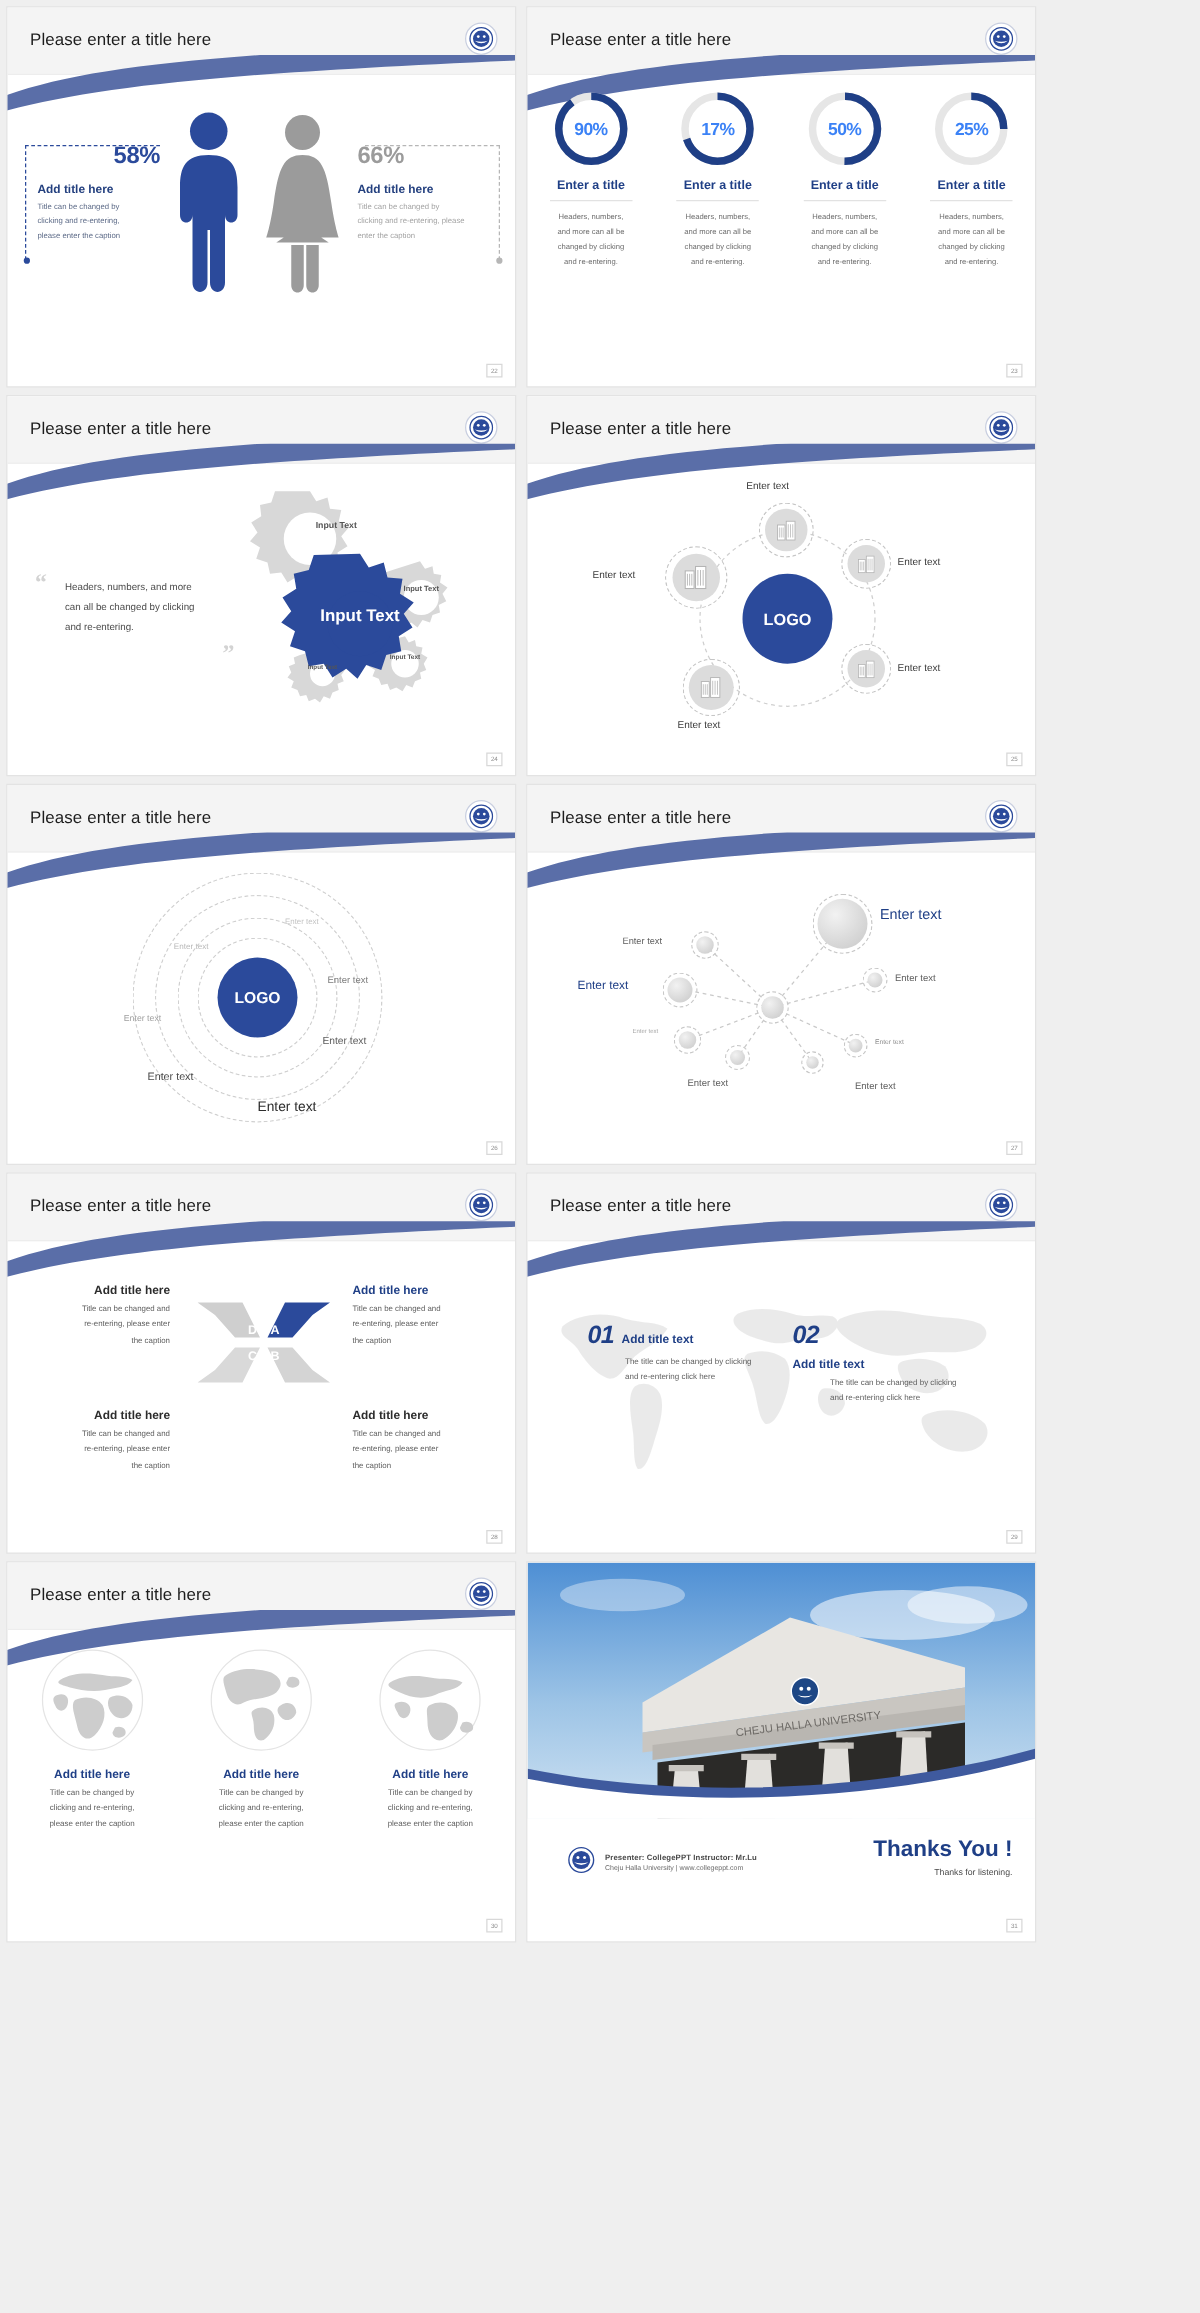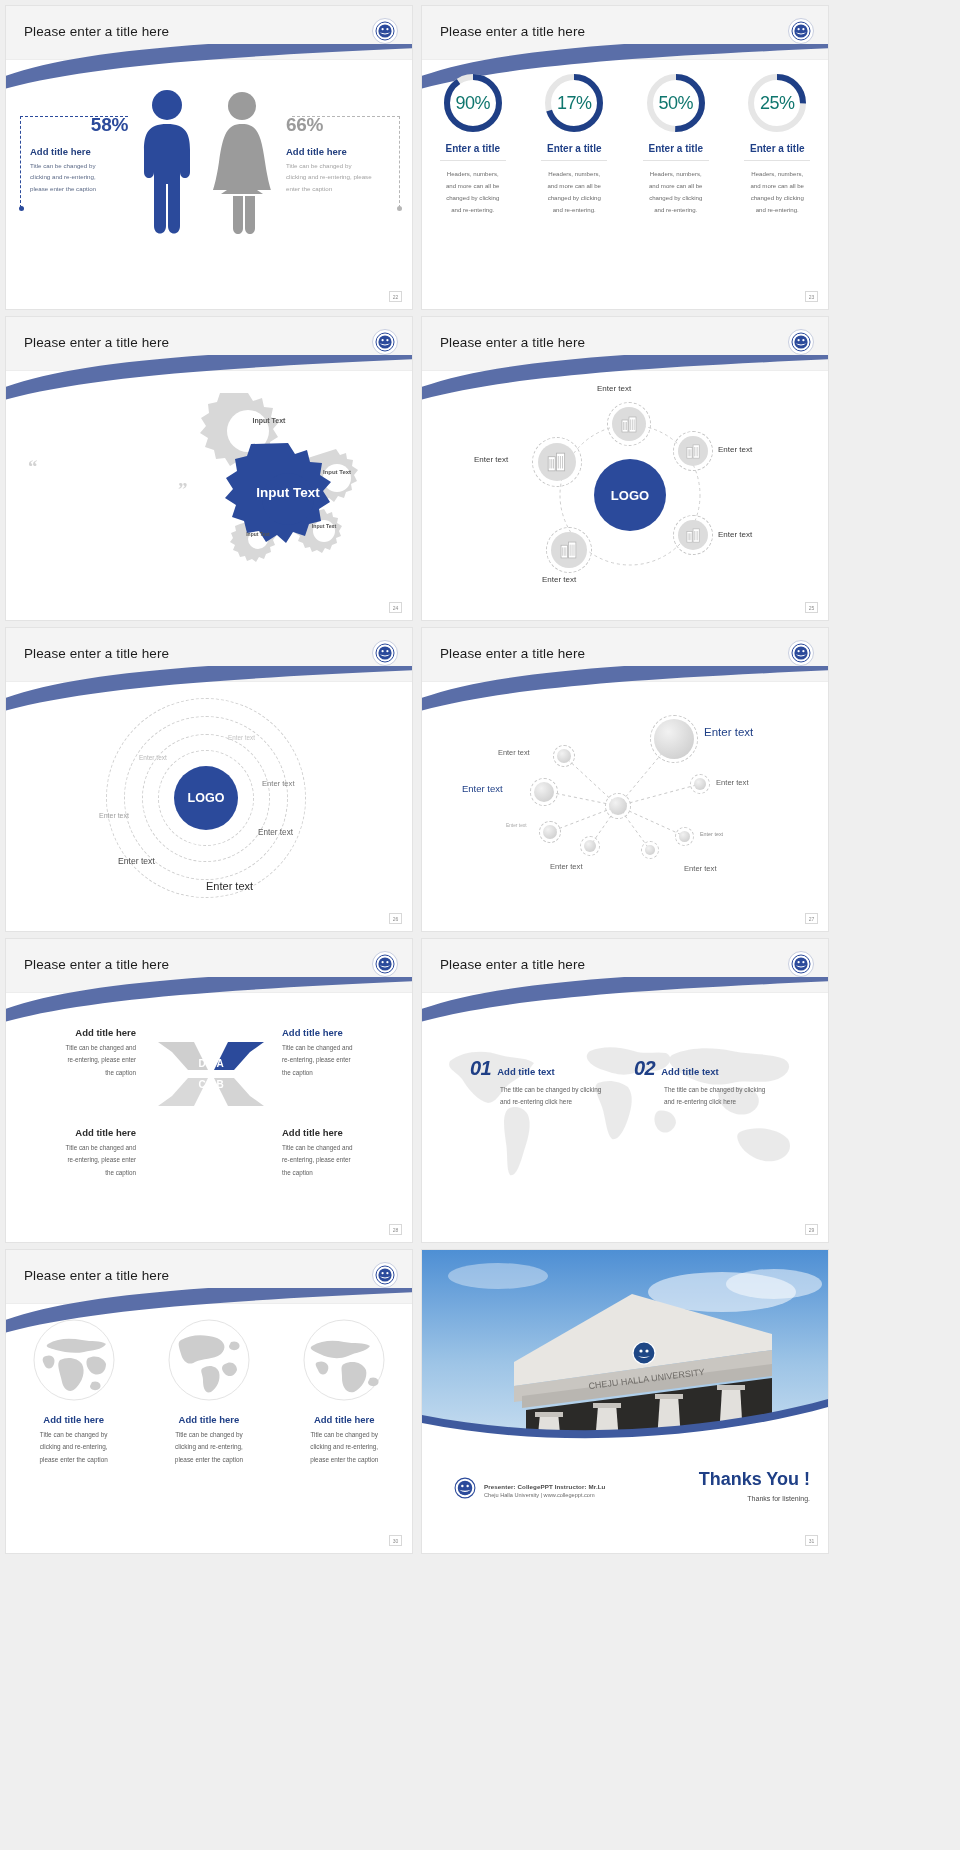--- a/index.html
+++ b/index.html
@@ -69,21 +69,21 @@
   .dashbox-l::after { content:''; position:absolute; left:-2.5px; bottom:-2.5px; width:5px;height:5px;border-radius:50%;background:#2b4a9b;}
   .dashbox-r { position:absolute; right:12px; top:48px; width:108px; height:92px;
                border-right:1px dashed #b6b6b6; border-top:1px dashed #b6b6b6; }
   .dashbox-r::after { content:''; position:absolute; right:-2.5px; bottom:-2.5px; width:5px;height:5px;border-radius:50%;background:#b6b6b6;}
   
   .donuts { position:absolute; left:0; top:66px; width:406px; display:flex; }
   .dcol { width:101.5px; display:flex; flex-direction:column; align-items:center; }
   .dring { position:relative; width:62px; height:62px; }
   .dring svg { display:block; }
   .dval { position:absolute; inset:0; display:flex; align-items:center; justify-content:center;
-          font-size:18px; font-weight:normal; color:#0f766e; letter-spacing:-.5px; }
+          font-size:14px; font-weight:bold; color:#3b82f6; letter-spacing:-.5px; }
   .dtitle { margin-top:9px; font-size:10px; font-weight:bold; color:#1f3f86; }
   .drule { width:66px; height:1px; background:#e2e2e2; margin:6px 0 7px; }
   .dbody { font-size:6.1px; line-height:1.95; color:#6d6d6d; text-align:center; width:74px; }
   
   .quote { position:absolute; left:22px; top:140px; width:190px; }
   .qmark { font-size:19px; color:#d3d3d3; font-family:"Liberation Serif", serif; font-weight:bold; line-height:1; }
   .qtext { font-size:7.8px; line-height:2.05; color:#4b4b4b; margin-left:24px; margin-top:-14px; }
   .qmark.close { margin-left:150px; margin-top:4px; }
   .gears { position:absolute; left:180px; top:70px; width:220px; height:215px; }
   .gear-lbl { position:absolute; text-align:center; font-weight:bold; color:#555; line-height:1.15; }
@@ -295,20 +295,25 @@
           <circle cx="12.4" cy="8.2" r="1.1" fill="#fff"></circle>
         <path d="M4.8 11.6 Q10 15.6 15.2 11.6 Q10 13.2 4.8 11.6Z" fill="#fff"></path>
       </svg>
     </div>
     <svg class="swoosh" viewBox="0 0 420 48">
       <path d="M0 34 C70 8 180 -2 420 -10 L420 4 C190 14 80 24 0 46 Z" fill="#5a6ea8"></path>
     </svg>
 
     <div class="quote">
       <div class="qmark">“</div>
+      <div class="qtext">
+        <div>Headers, numbers, and more</div>
+        <div>can all be changed by clicking</div>
+        <div>and re-entering.</div>
+      </div>
       <div class="qmark close">”</div>
     </div>
 
     <div class="gears">
       <svg width="220" height="215" viewBox="0 0 220 215">
         <g fill="#d8d8d8">
           <path transform="translate(24,6)" d="M38 0 l5 8 9-3 2 9 9 1 -2 9 8 5 -6 7 5 8 -8 5 1 9 -9 2 -3 9 -9-3 -5 8 -7-6 -8 5 -5-8 -9 1 -2-9 -9-3 3-9 -8-5 6-7 -5-8 8-5 -1-9 9-2 3-9z"></path>
           <circle cx="62" cy="44" r="21" fill="#ffffff"></circle>
           <path transform="translate(124,62)" d="M26 0 l4 6 6-2 1 6 6 1 -1 6 6 4 -4 5 3 6 -6 3 1 6 -6 2 -2 6 -6-2 -4 6 -5-4 -6 3 -3-6 -6 1 -2-6 -6-2 2-6 -6-4 4-5 -3-6 6-3 -1-6 6-2z"></path>
           <circle cx="151" cy="91" r="14" fill="#ffffff"></circle>
@@ -653,21 +658,21 @@
       <div style="display:flex; align-items:baseline; gap:6px;">
         <span class="bignum">01</span>
         <span class="numttl">Add title text</span>
       </div>
       <div class="numbody" style="margin-left:30px;">
         <div>The title can be changed by clicking</div>
         <div>and re-entering click here</div>
       </div>
     </div>
     <div class="numblk" style="left:212px; top:118px; width:170px;">
-      <div style="display:flex; align-items:baseline; gap:6px;">
+      <div style="display:flex; align-items:baseline; gap:6px;flex-direction:column;">
         <span class="bignum">02</span>
         <span class="numttl">Add title text</span>
       </div>
       <div class="numbody" style="margin-left:30px;">
         <div>The title can be changed by clicking</div>
         <div>and re-entering click here</div>
       </div>
     </div>
     <div class="pagenum">29</div>
   </div>

